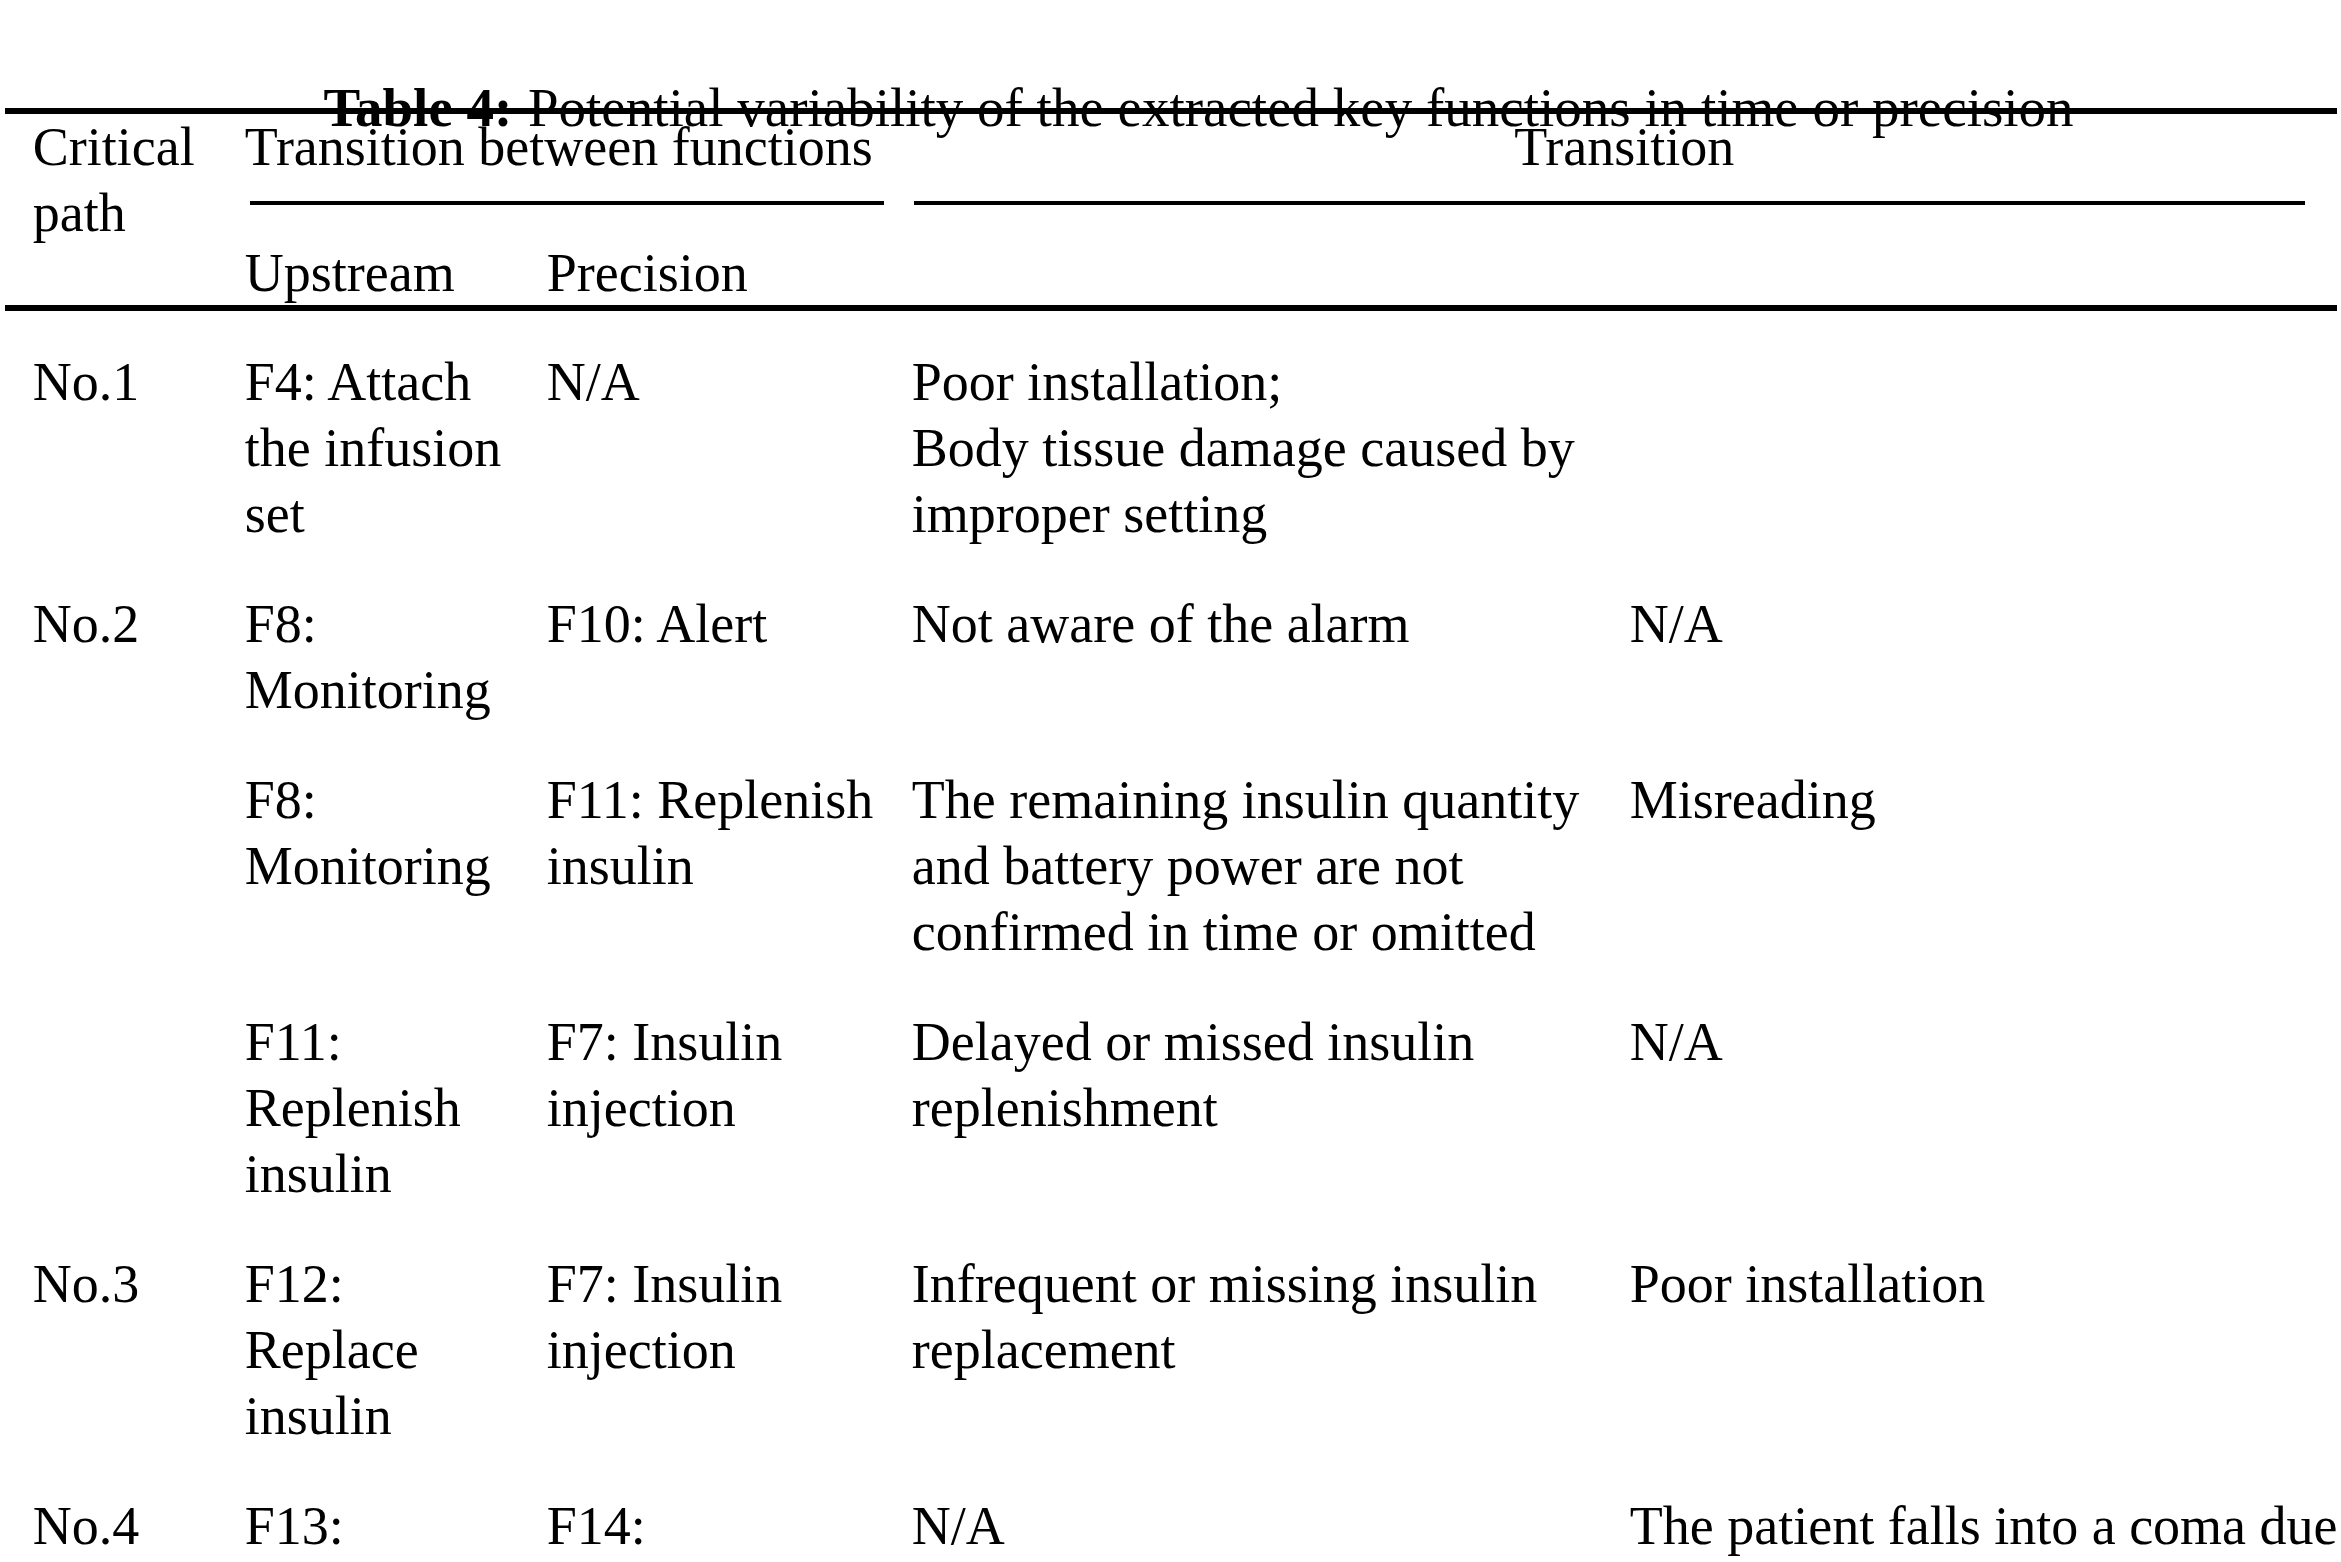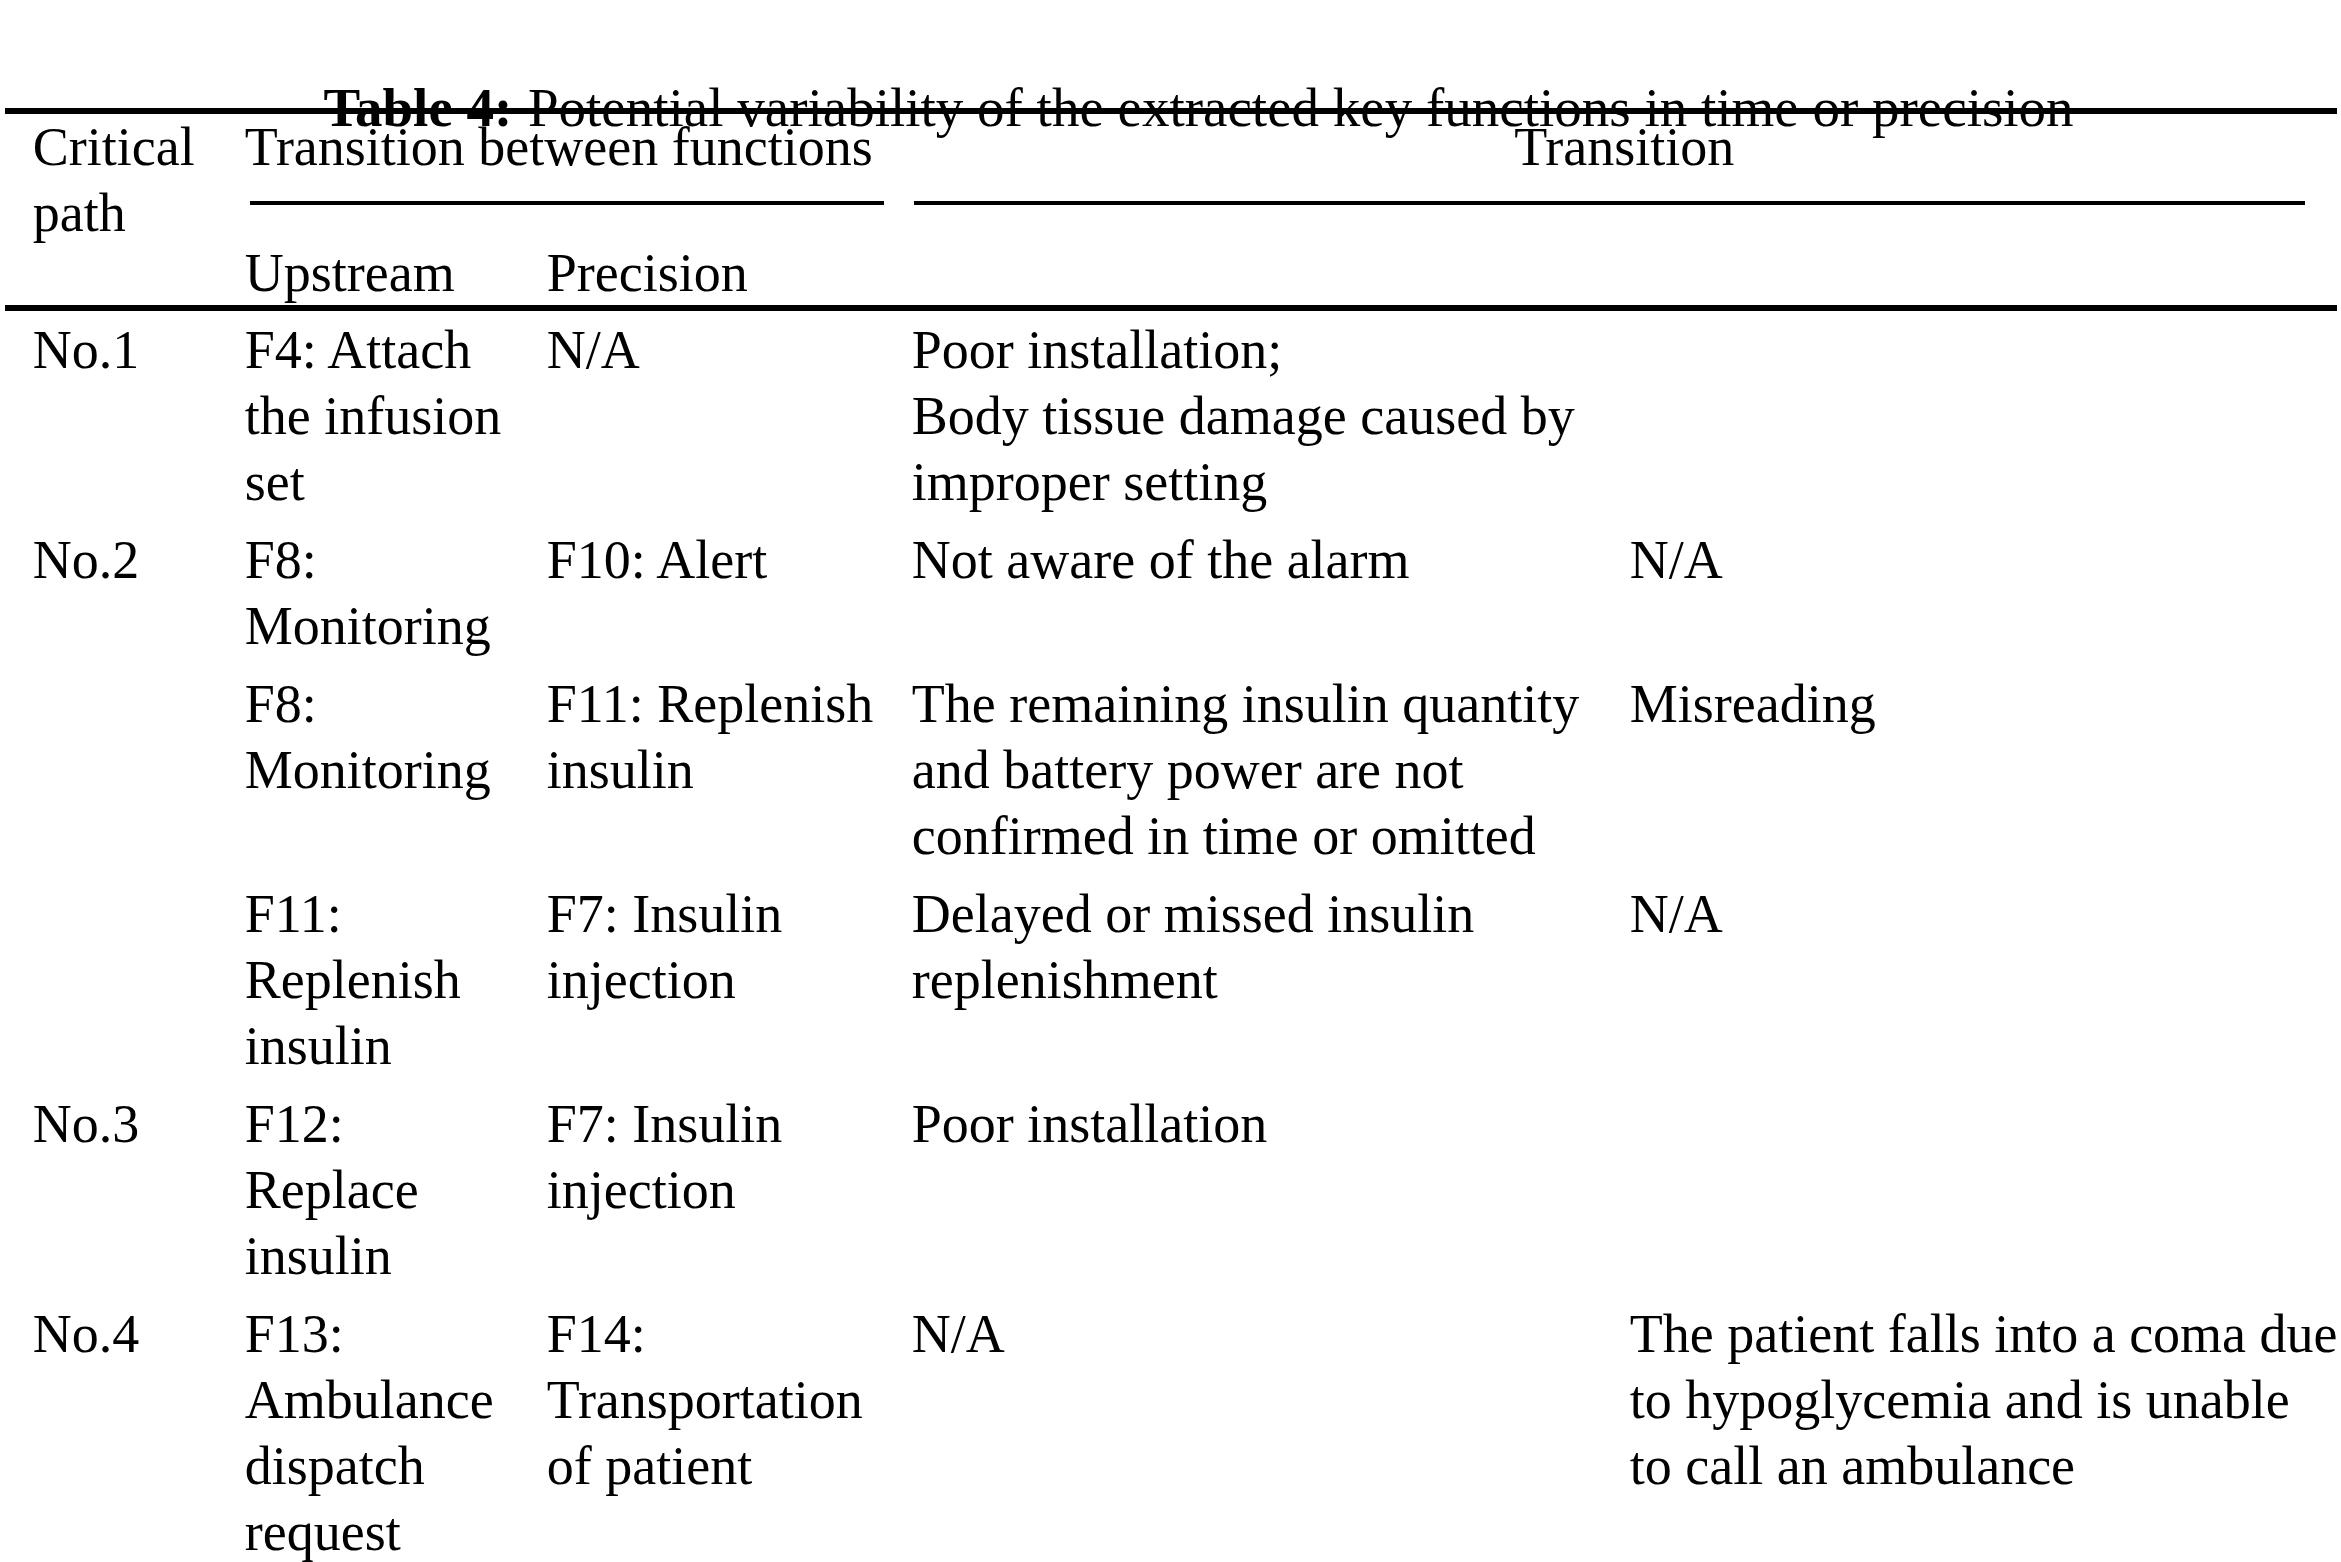--- a/index.html
+++ b/index.html
@@ -37,21 +37,21 @@
   .hrow1 { height: 87px; }
   .tgroup { grid-column: 2 / span 2; }
   .vgroup { grid-column: 4 / span 2; text-align: center; }
 
   .cmrow { height: 4.2px; }
   .cm1 { grid-column: 2 / span 2; height: 4.2px; background: #000; margin-left: 4.8px; margin-right: 27.5px; }
   .cm2 { grid-column: 4 / span 2; height: 4.2px; background: #000; margin-left: 2.4px; margin-right: 32px; }
 
   .hrow2 { height: 100px; padding-top: 35px; }
 
-  .brow { padding: 6px 0; }
+  .brow { padding: 6px 0; margin-top: 32px; }
 </style>
 </head>
 <body>
 
 <div class="page">
 
   <div class="title">
     <span class="bold">Table 4:</span><span>Potential variability of the extracted key functions in time or precision</span>
   </div>
 
@@ -123,20 +123,22 @@
       <div class="c">N/A</div>
     </div>
 
     <div class="row brow">
       <div class="c c1">No.3</div>
       <div class="c">F12:
 Replace
 insulin</div>
       <div class="c">F7: Insulin
 injection</div>
+      <div class="c">Infrequent or missing insulin
+replacement</div>
       <div class="c">Poor installation</div>
     </div>
 
     <div class="row brow">
       <div class="c c1">No.4</div>
       <div class="c">F13:
 Ambulance
 dispatch
 request</div>
       <div class="c">F14:

